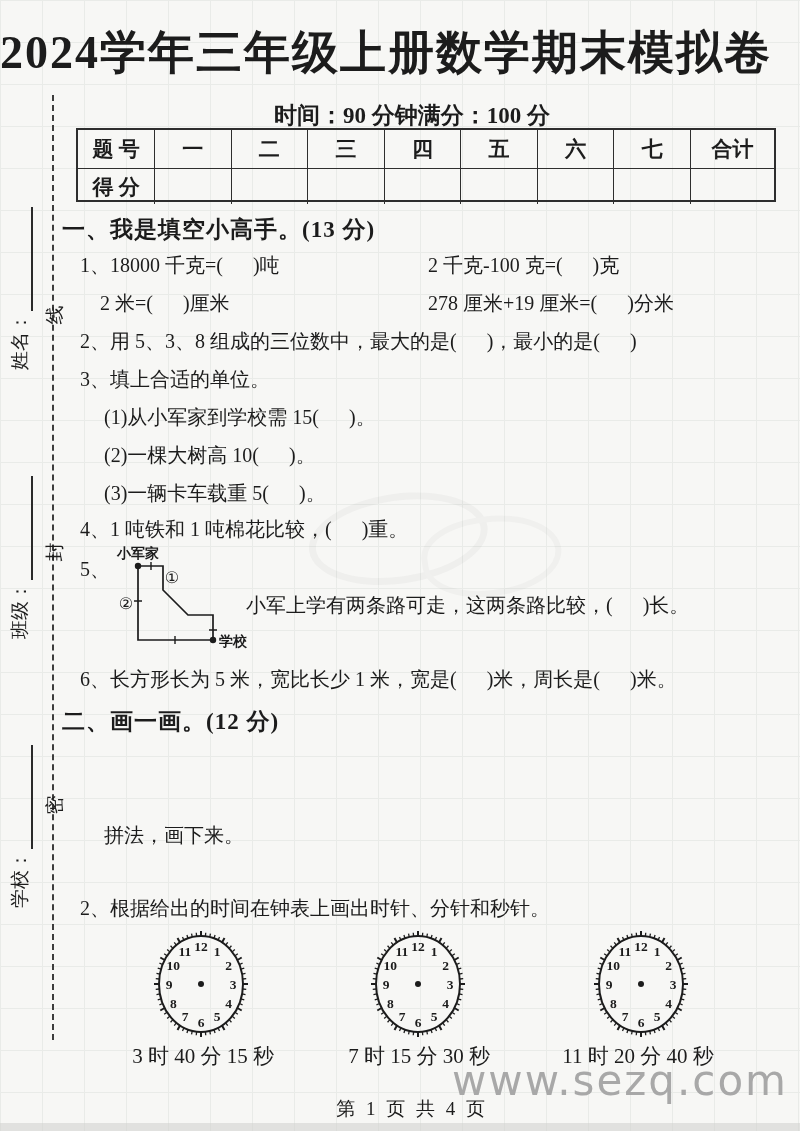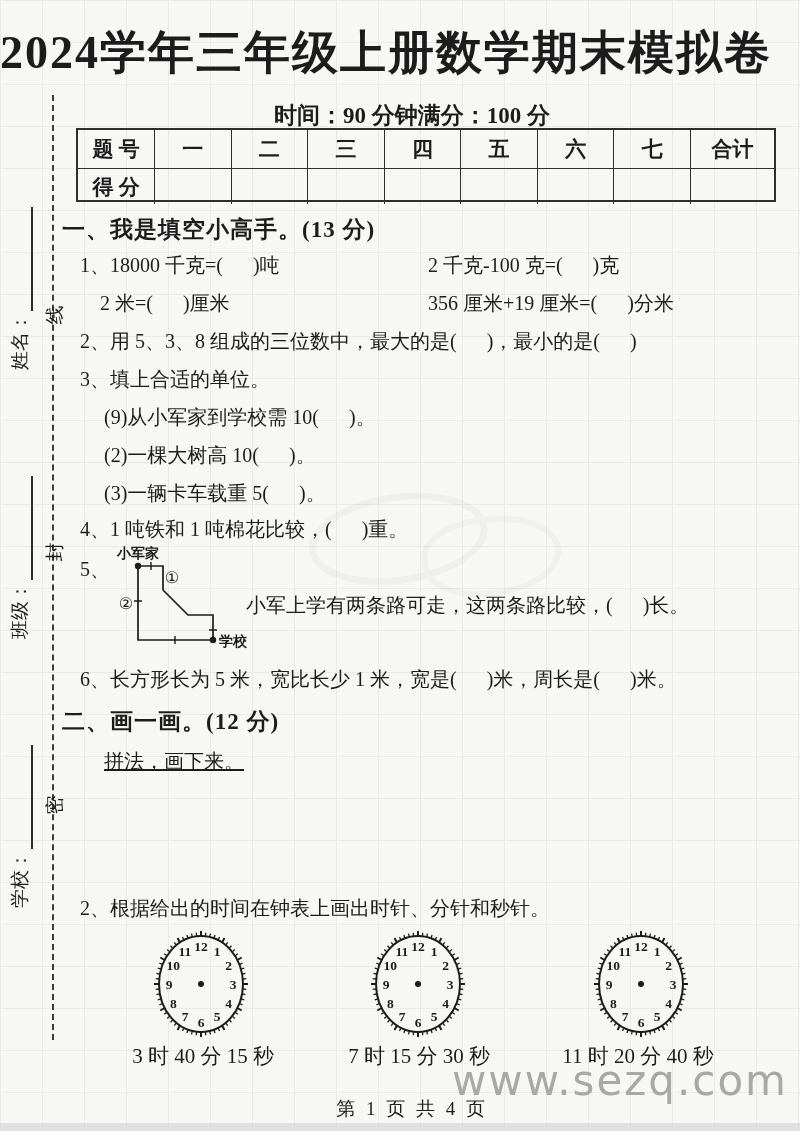--- a/index.html
+++ b/index.html
@@ -46,21 +46,21 @@
   .sec1-h{left:62px;top:214px;} .sec2-h{left:62px;top:706px;}
   .q1a-l{left:80px;top:252px;} .q1a-r{left:428px;top:252px;}
   .q1b-l{left:100px;top:290px;} .q1b-r{left:428px;top:290px;}
   .q2{left:80px;top:328px;}
   .q3{left:80px;top:366px;}
   .q3s1{left:104px;top:404px;} .q3s2{left:104px;top:442px;text-align:right;} .q3s3{left:104px;top:480px;}
   .q4{left:80px;top:516px;}
   .q5n{left:80px;top:556px;}
   .q5t{left:246px;top:592px;}
   .q6{left:80px;top:666px;}
-  .s2q1a{left:80px;top:744px;} .s2q1b{left:104px;top:748px;text-decoration:underline;}
+  .s2q1a{left:80px;top:744px;} .s2q1b{left:104px;top:822px;}
   .s2q2{left:80px;top:895px;}
   
   .route-wrap{position:absolute;left:102px;top:545px;width:180px;height:112px;}
   .dg-label{font-size:14px;font-weight:bold;fill:#1c1c1c;}
   .dg-num{font-size:16px;fill:#1c1c1c;}
   
   .clock{position:absolute;top:930px;width:96px;height:108px;}
   .ck1{left:153px;} .ck2{left:370px;} .ck3{left:593px;}
   .clock-label{position:absolute;top:1042px;width:200px;text-align:center;font-size:21px;white-space:pre;}
   .cl1{left:103px;} .cl2{left:319px;} .cl3{left:538px;}
@@ -115,24 +115,24 @@
     <span>班级：</span><span class="fill-line"></span>
   </div>
   <div class="vfield vf3">
     <span>学校：</span><span class="fill-line"></span>
   </div>
 
   <div class="abs h1 sec1-h">一、我是填空小高手。(13 分)</div>
   <div class="abs q q1a-l">1、18000 千克=(      )吨</div>
   <div class="abs q q1a-r">2 千克-100 克=(      )克</div>
   <div class="abs q q1b-l">2 米=(      )厘米</div>
-  <div class="abs q q1b-r">356 厘米+19 厘米=(      )分米</div>
+  <div class="abs q q1b-r">278 厘米+19 厘米=(      )分米</div>
   <div class="abs q q2">2、用 5、3、8 组成的三位数中，最大的是(      )，最小的是(      )</div>
   <div class="abs q q3">3、填上合适的单位。</div>
-  <div class="abs q q3s1">(9)从小军家到学校需 10(      )。</div>
+  <div class="abs q q3s1">(1)从小军家到学校需 15(      )。</div>
   <div class="abs q q3s2">(2)一棵大树高 10(      )。</div>
   <div class="abs q q3s3">(3)一辆卡车载重 5(      )。</div>
   <div class="abs q q4">4、1 吨铁和 1 吨棉花比较，(      )重。</div>
 
   <div class="abs q q5n">5、</div>
   <div class="route-wrap">
     <svg viewBox="0 0 180 112" width="180" height="112">
       <text x="36" y="13" text-anchor="middle" class="dg-label">小军家</text>
       <path d="M36 21 H61 V45 L86 70 H111 V95" fill="none" stroke="#1c1c1c" stroke-width="1.7"></path>
       <path d="M36 21 V95 H111" fill="none" stroke="#1c1c1c" stroke-width="1.7"></path>

